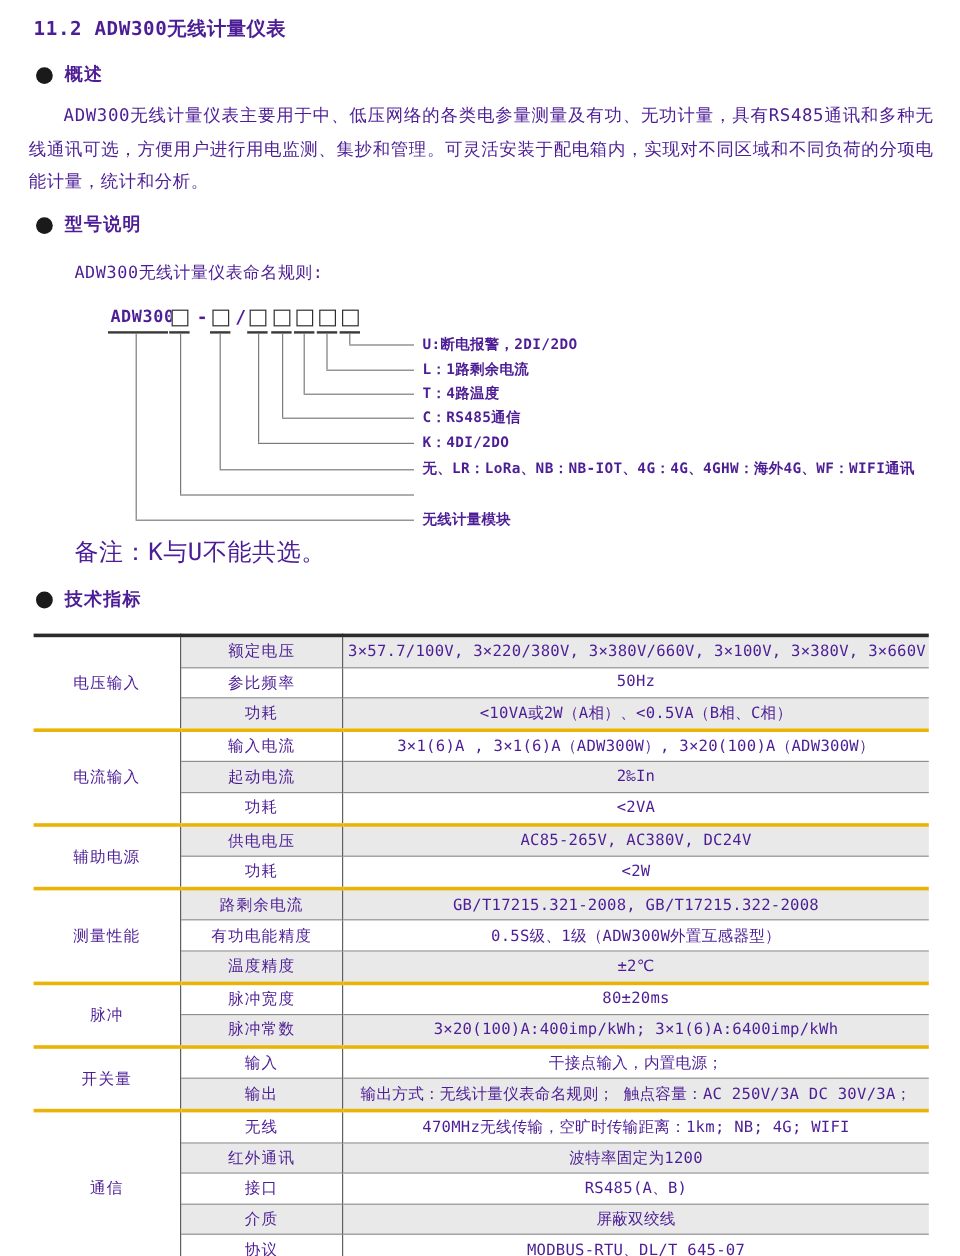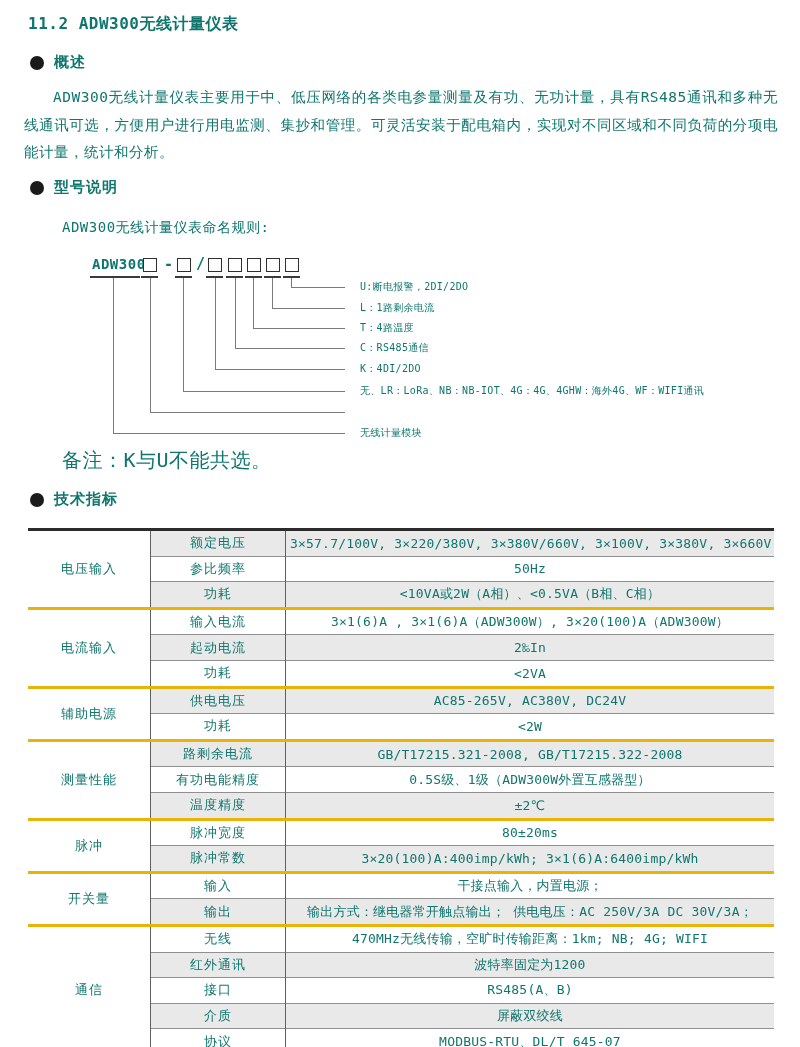--- a/index.html
+++ b/index.html
@@ -1,20 +1,20 @@
 <!DOCTYPE html>
 <html><head>
 <meta charset="utf-8">
 <style>
   html,body{margin:0;padding:0;background:#ffffff;}
   #page{
     position:relative;
     width:800px;height:1047px;
     background:#ffffff;
-    color:#0f766e;
+    color:#4c1d95;
     font-family:"DejaVu Sans Mono","DejaVu Sans","Liberation Sans",sans-serif;
     overflow:hidden;
   }
   .abs{position:absolute;}
   
   .doc-title{
     left:28px;top:14px;
     font-size:16px;font-weight:bold;letter-spacing:0.5px;
   }
   .sec-heading{
@@ -41,22 +41,22 @@
   }
   .model-box{
     position:absolute;top:258px;width:12px;height:12px;
     border:1.5px solid #2f2f2f;background:#fff;
   }
   .u-bar{position:absolute;top:276px;height:2px;background:#3a3a3a;}
   .sep-char{position:absolute;top:255px;font-size:15px;font-weight:bold;}
   .vline{position:absolute;width:1px;background:#7a7a7a;}
   .hline{position:absolute;height:1px;background:#7a7a7a;}
   .opt-label{
-    position:absolute;left:360px;transform:translateY(-50%);
-    font-size:10px;white-space:nowrap;letter-spacing:0.3px;
+    position:absolute;left:352px;transform:translateY(-50%);
+    font-size:12px;white-space:nowrap;letter-spacing:0.3px;font-weight:bold;
   }
   .model-note{left:62px;top:447px;font-size:20px;letter-spacing:0.5px;}
   
   #specs-wrap{left:28px;top:528px;width:744px;}
   table.specs{
     border-collapse:collapse;table-layout:fixed;width:744px;
     border-top:3px solid #2b2b2b;border-bottom:3px solid #2b2b2b;
   }
   table.specs td{
     height:24.6px;padding:0 4px;
@@ -204,21 +204,21 @@
             <td class="param stripe">脉冲常数</td>
             <td class="value stripe">3×20(100)A:400imp/kWh; 3×1(6)A:6400imp/kWh</td>
           </tr>
           <tr class="gstart">
             <td class="group" rowspan="2">开关量</td>
             <td class="param">输入</td>
             <td class="value">干接点输入，内置电源；</td>
           </tr>
           <tr class="inner">
             <td class="param stripe">输出</td>
-            <td class="value stripe">输出方式：继电器常开触点输出； 供电电压：AC 250V/3A  DC 30V/3A；</td>
+            <td class="value stripe">输出方式：无线计量仪表命名规则； 触点容量：AC 250V/3A  DC 30V/3A；</td>
           </tr>
           <tr class="gstart">
             <td class="group" rowspan="5">通信</td>
             <td class="param">无线</td>
             <td class="value">470MHz无线传输，空旷时传输距离：1km; NB; 4G; WIFI</td>
           </tr>
           <tr class="inner">
             <td class="param stripe">红外通讯</td>
             <td class="value stripe">波特率固定为1200</td>
           </tr>

